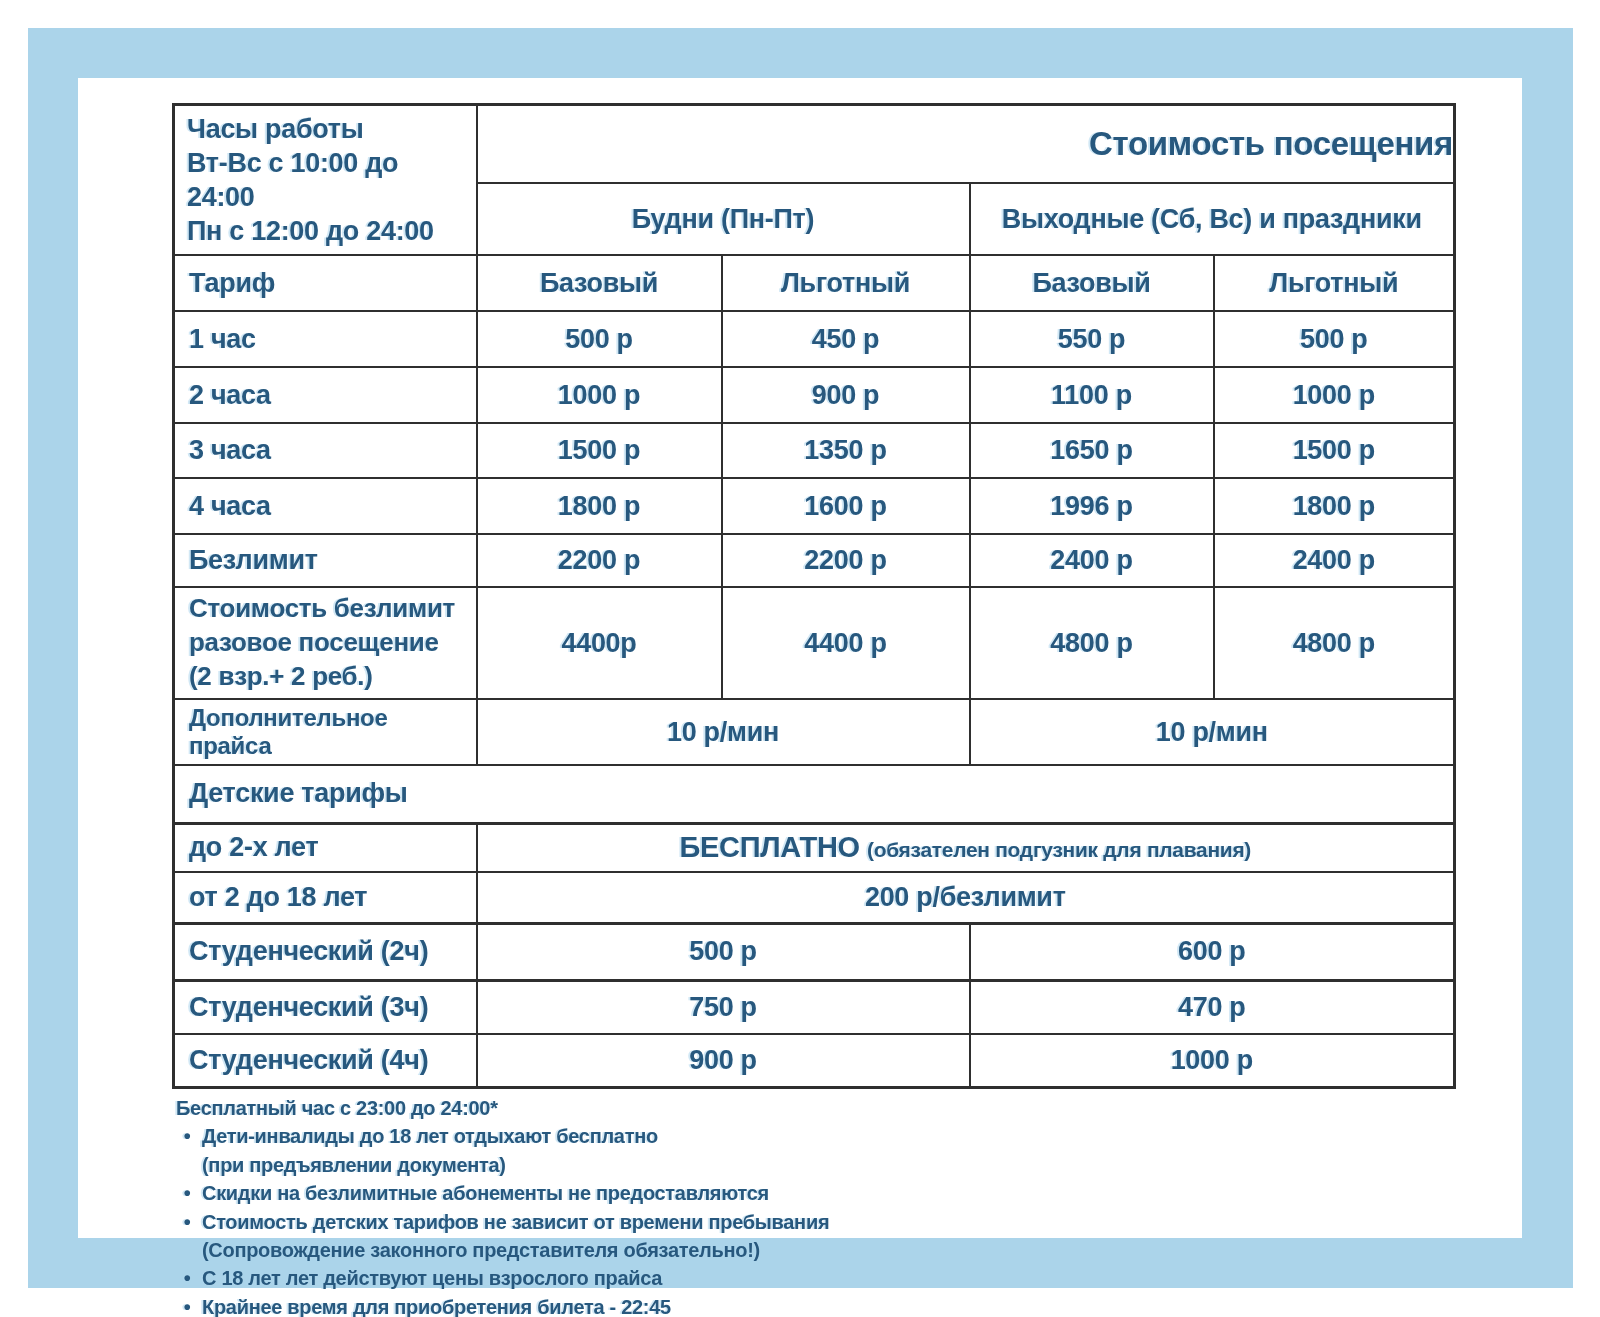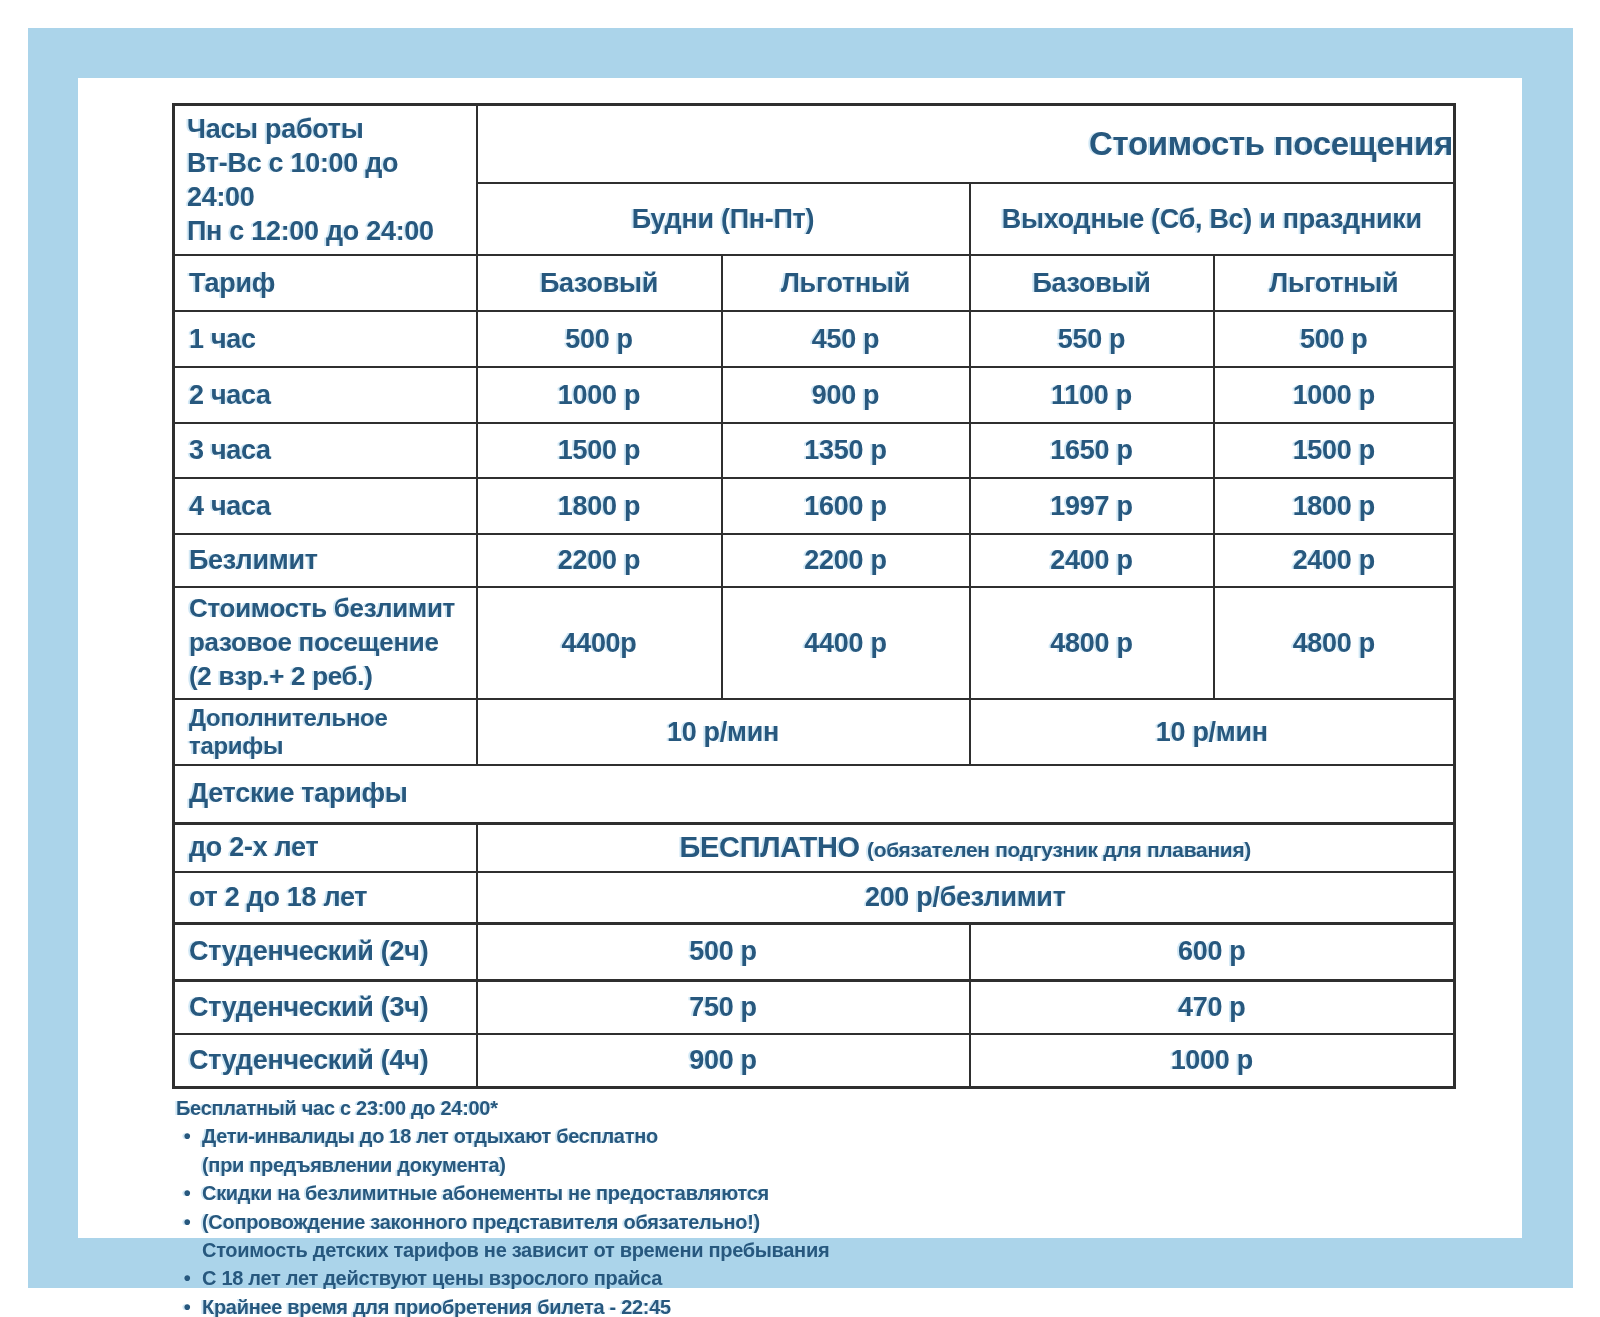--- a/index.html
+++ b/index.html
@@ -89,21 +89,21 @@
     <td class="lab">3 часа</td>
     <td class="num">1500 р</td>
     <td class="num">1350 р</td>
     <td class="num">1650 р</td>
     <td class="num">1500 р</td>
   </tr>
   <tr style="height:56px">
     <td class="lab">4 часа</td>
     <td class="num">1800 р</td>
     <td class="num">1600 р</td>
-    <td class="num">1997 р</td>
+    <td class="num">1996 р</td>
     <td class="num">1800 р</td>
   </tr>
   <tr style="height:53px">
     <td class="lab">Безлимит</td>
     <td class="num">2200 р</td>
     <td class="num">2200 р</td>
     <td class="num">2400 р</td>
     <td class="num">2400 р</td>
   </tr>
   <tr style="height:112px">
@@ -111,21 +111,21 @@
       <div>Стоимость безлимит</div>
       <div>разовое посещение</div>
       <div>(2 взр.+ 2 реб.)</div>
     </td>
     <td class="num">4400р</td>
     <td class="num">4400 р</td>
     <td class="num">4800 р</td>
     <td class="num">4800 р</td>
   </tr>
   <tr style="height:54px">
-    <td class="lab small-lab">Дополнительное тарифы</td>
+    <td class="lab small-lab">Дополнительное прайса</td>
     <td colspan="2" class="num">10 р/мин</td>
     <td colspan="2" class="num">10 р/мин</td>
   </tr>
   <tr style="height:58px">
     <td colspan="5" class="lab">Детские тарифы</td>
   </tr>
   <tr style="height:49px">
     <td class="lab b-top-3">до 2-х лет</td>
     <td colspan="4" class="num b-top-3">
       <span class="free-main">БЕСПЛАТНО</span>
@@ -168,22 +168,22 @@
       <span class="bullet">•</span>
       <div class="flines">
         <div>Скидки на безлимитные абонементы не предоставляются</div>
       </div>
     </div>
   </div>
   <div class="fcol-right">
     <div class="fitem">
       <span class="bullet">•</span>
       <div class="flines">
+        <div>Стоимость детских тарифов не зависит от времени пребывания</div>
         <div>(Сопровождение законного представителя обязательно!)</div>
-        <div>Стоимость детских тарифов не зависит от времени пребывания</div>
       </div>
     </div>
     <div class="fitem">
       <span class="bullet">•</span>
       <div class="flines">
         <div>С 18 лет лет действуют цены взрослого прайса</div>
       </div>
     </div>
     <div class="fitem">
       <span class="bullet">•</span>

